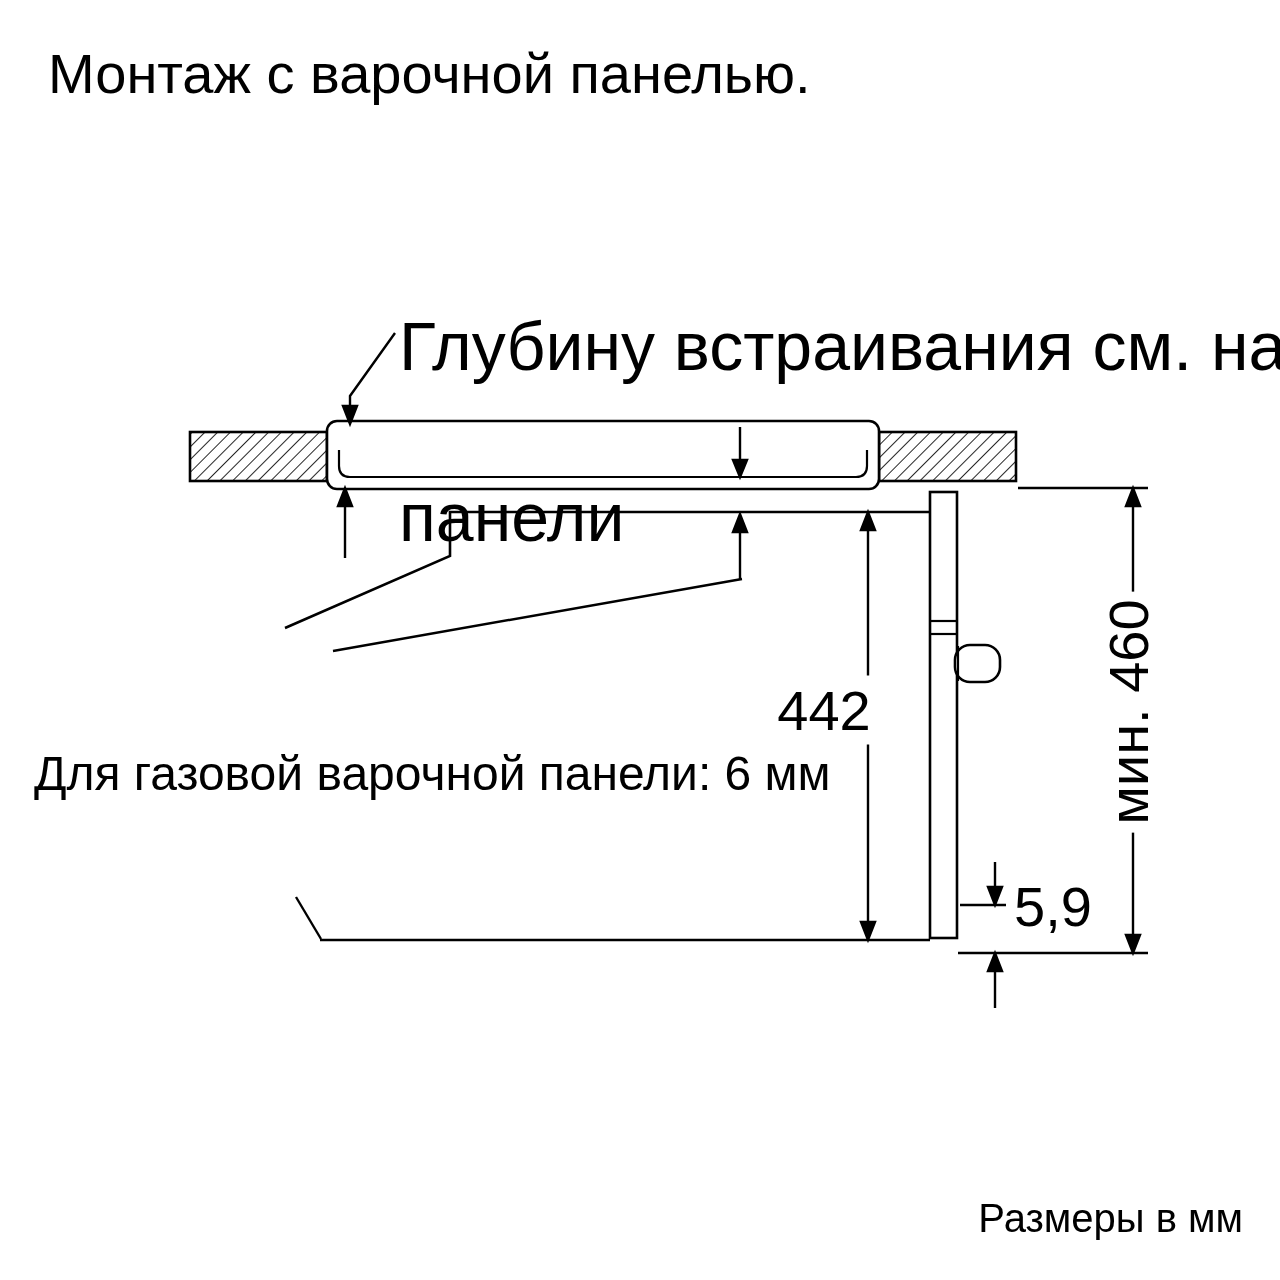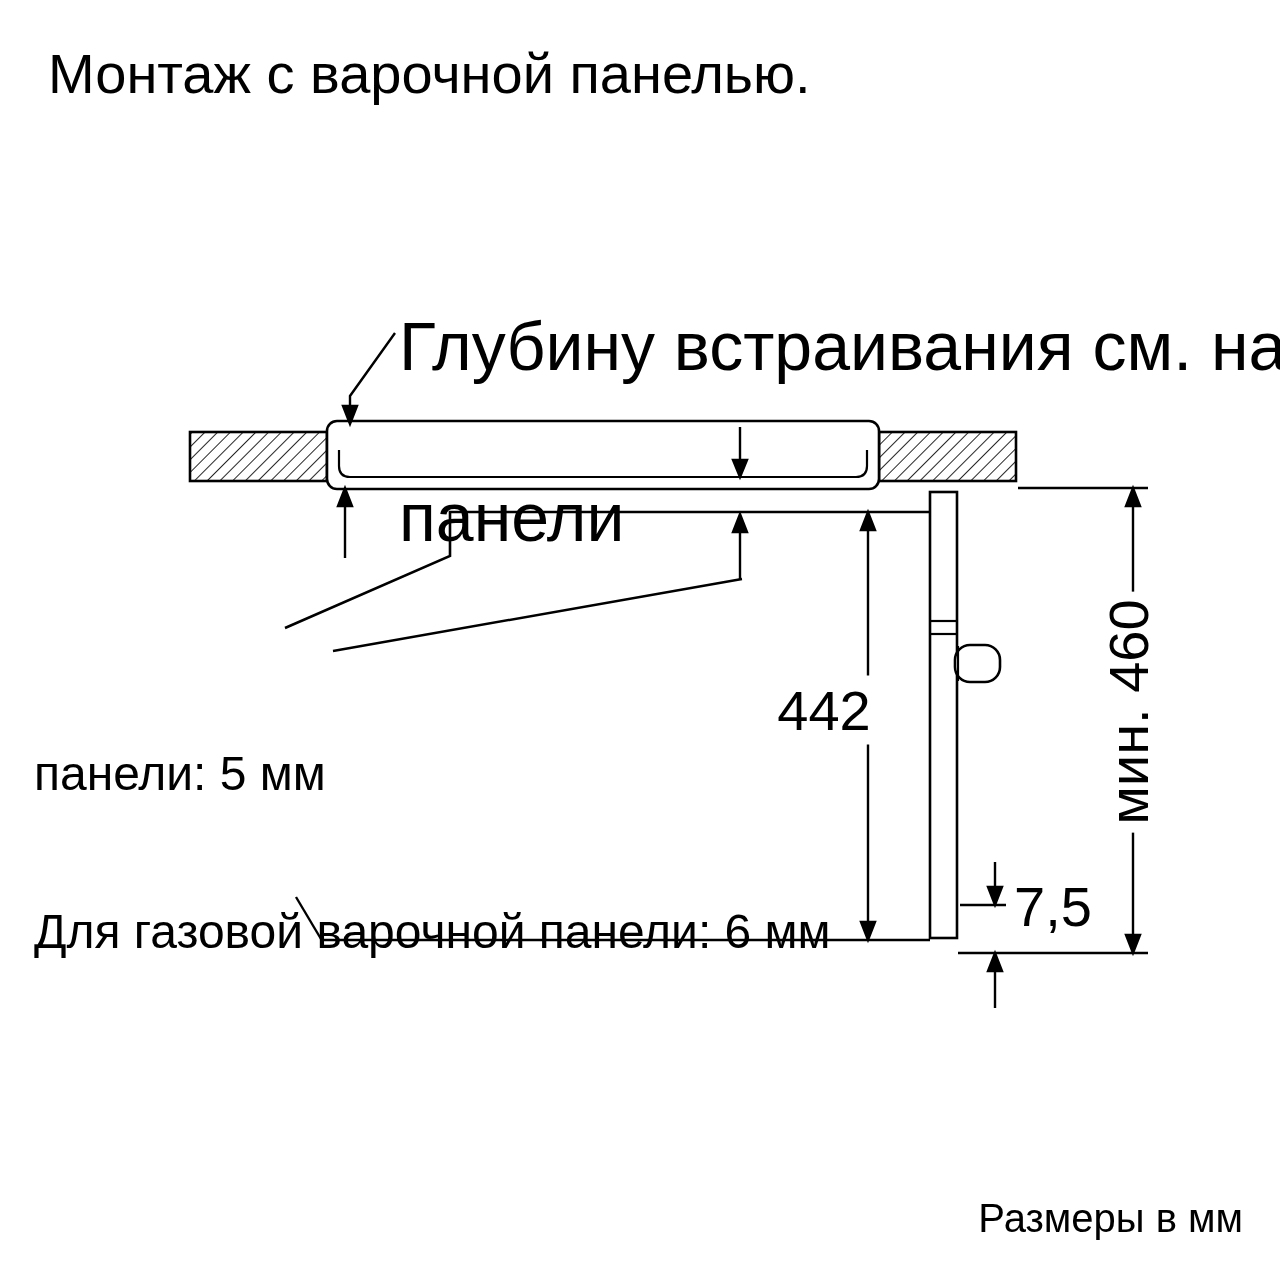--- a/index.html
+++ b/index.html
@@ -85,25 +85,24 @@
   </svg>
 
   <div class="txt title">Монтаж с варочной панелью.</div>
 
   <div class="txt depth-note">
     <div>Глубину встраивания см. на</div>
     <div>панели</div>
   </div>
 
   <div class="txt mindist">
-    <div>панели: 5 мм</div>
     <div>Для газовой варочной панели: 6 мм</div>
     
     
   </div>
 
   <div class="txt dim dim442">442</div>
   <div class="txt dim dim460">мин. 460</div>
-  <div class="txt dim dim75">7,5</div>
+  <div class="txt dim dim75">5,9</div>
 
   <div class="txt units">Размеры в мм</div>
 
 </div>
 
 </body></html>

